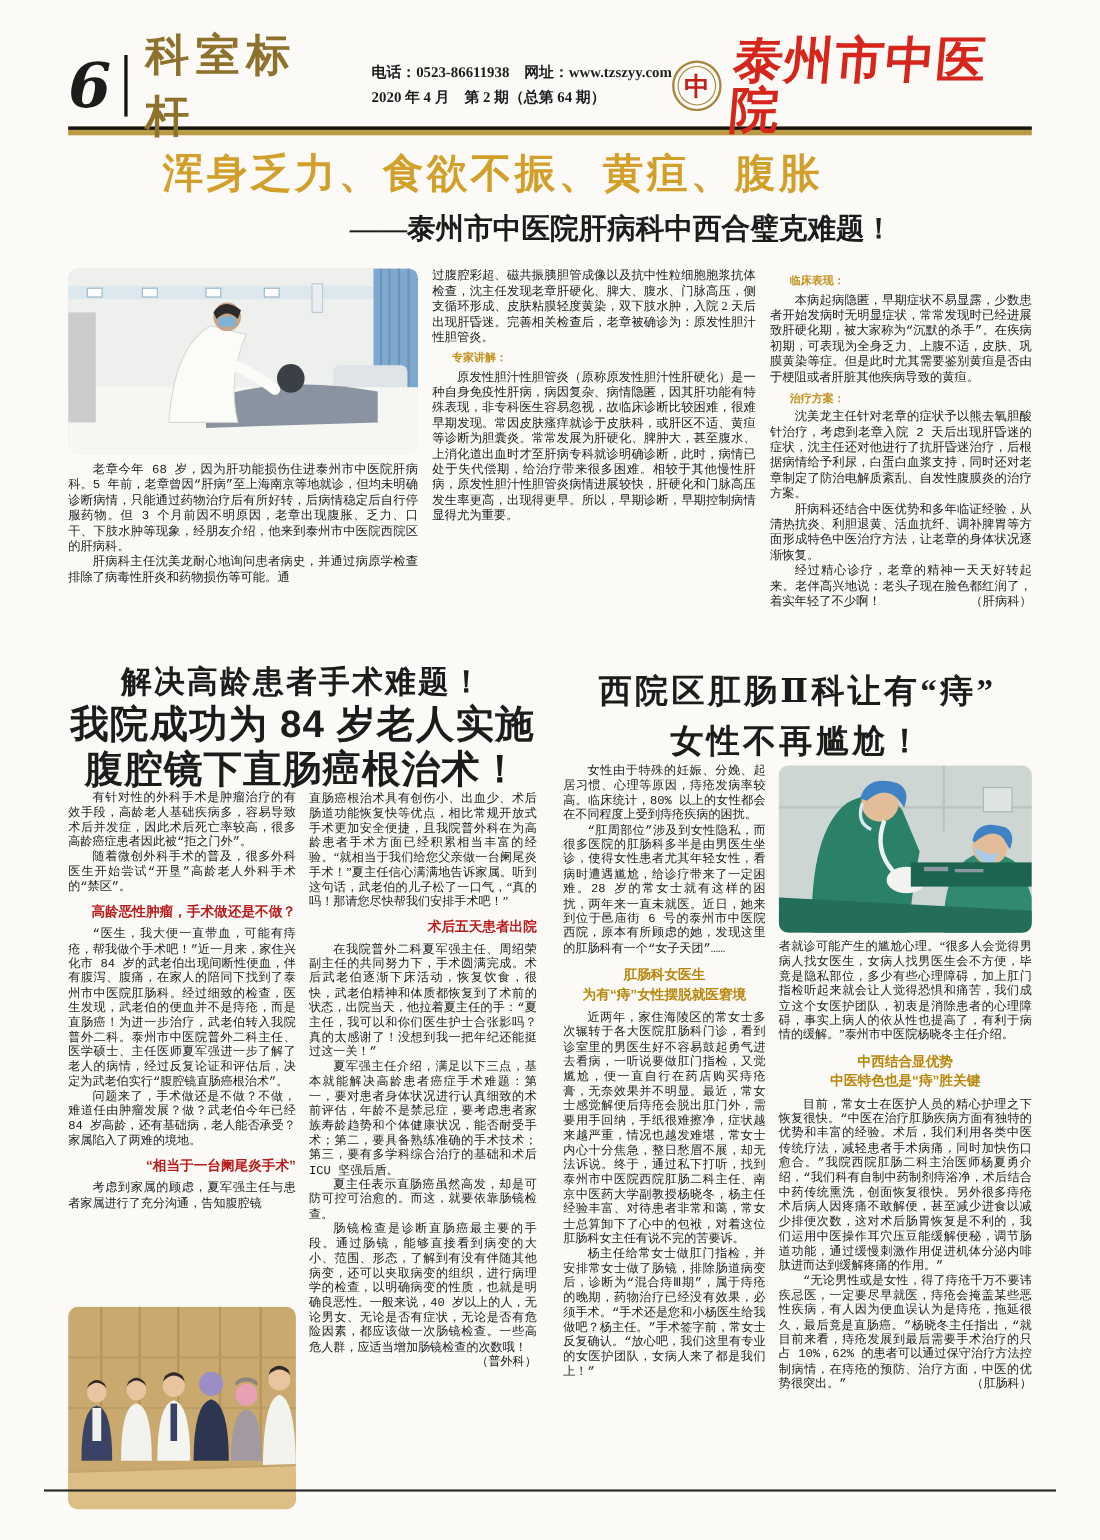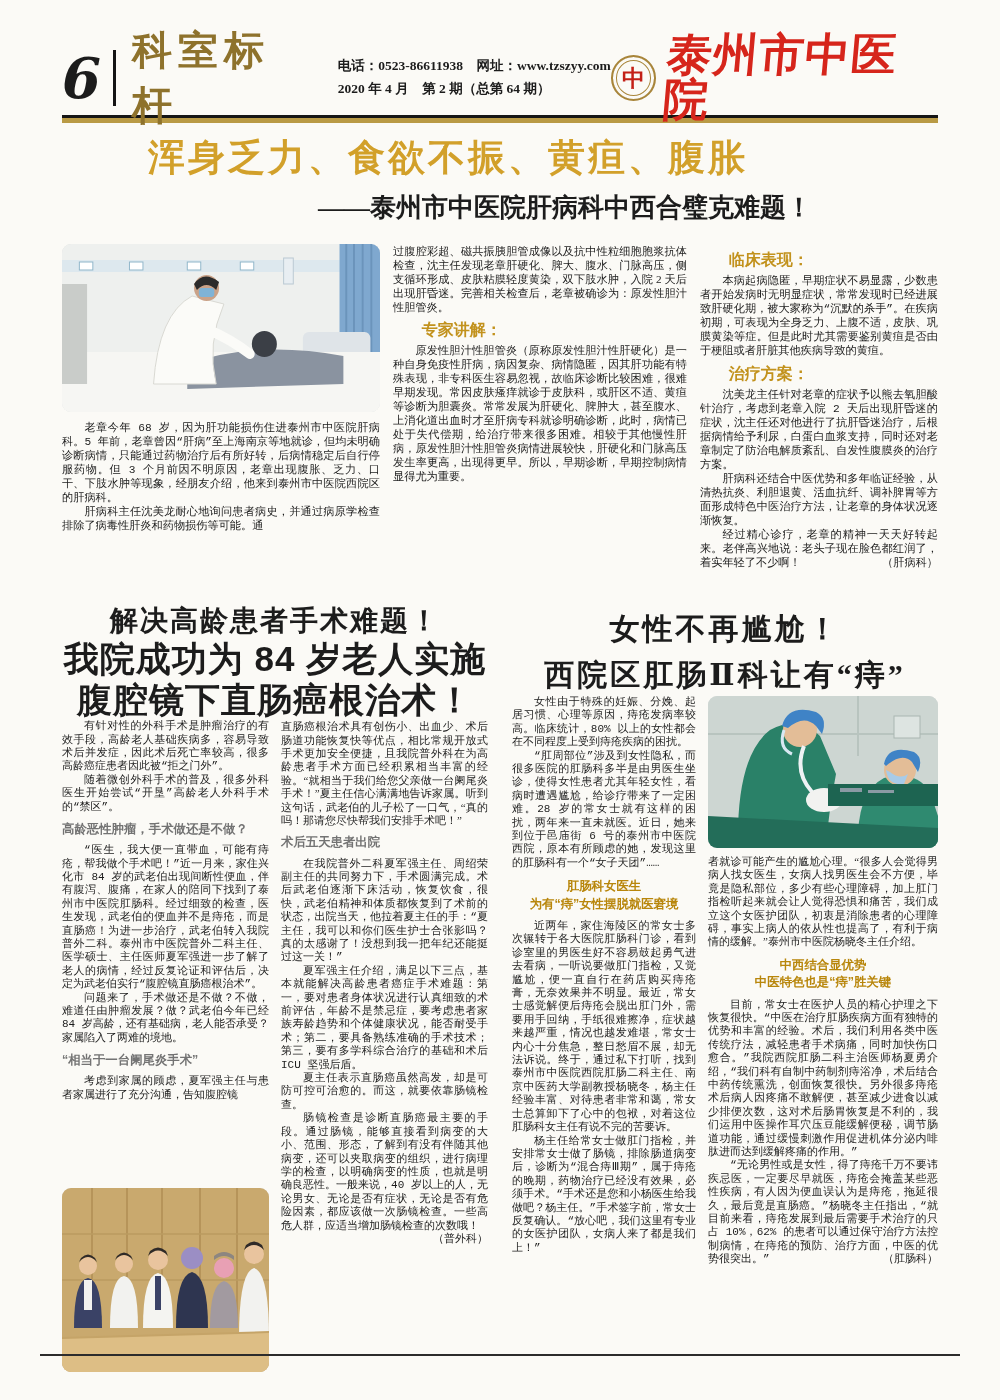--- a/index.html
+++ b/index.html
@@ -30,36 +30,36 @@
   .a1-sub{text-align:right;padding-right:126px;font-size:26px;font-weight:700;margin-top:8px;line-height:1.1;}
   .a1-body{display:flex;gap:13px;margin-top:14px;font-size:11.2px;line-height:1.25;text-align:justify;height:342px;}
   .a1c1{flex:0 0 318px;}
   .a1c2{flex:1 1 auto;}
   .a1c3{flex:0 0 238px;}
   .photo{border-radius:9px;overflow:hidden;display:block;background:#ddd;}
   .photo1{width:318px;height:168px;margin-bottom:9px;}
   .para{text-indent:2em;margin:0;font-family:Liberation Mono, monospace;}
   .cont{text-indent:0;margin:0;}
   .sh-gold{color:#c2921d;font-weight:700;font-family:"Liberation Sans","DejaVu Sans",sans-serif;
-           font-size:16px;text-indent:1.8em;margin:6px 0 4px;}
+           font-size:10px;text-indent:1.8em;margin:6px 0 4px;}
   .byline{float:right;}
 
   
   .lower{display:flex;gap:24px;margin-top:18px;}
   .art2,.art3{width:426px;box-sizing:border-box;}
   .a2-h1{text-align:center;font-size:28px;font-weight:700;letter-spacing:2px;line-height:1.2;}
   .a2-h2{text-align:center;font-size:35px;font-weight:900;letter-spacing:1px;line-height:1.18;
          font-family:"Liberation Sans","DejaVu Sans",sans-serif;}
   .a3-h{text-align:center;font-size:30px;font-weight:800;letter-spacing:3px;line-height:1.4;margin-top:4px;}
   .cols{display:flex;gap:12px;margin-top:0;font-size:11px;line-height:1.22;text-align:justify;height:652px;}
   .a2col{width:207px;box-sizing:border-box;}
   .a2colL{display:flex;flex-direction:column;}
   .a3L{width:184px;}
   .a3R{width:230px;}
-  .sh-blue{color:#737373;text-align:left;font-weight:700;font-size:12.4px;margin:8px 0 7px;
+  .sh-blue{color:#b91c1c;text-align:right;font-weight:700;font-size:12.4px;margin:8px 0 7px;
            font-family:"Liberation Sans","DejaVu Sans",sans-serif;}
   .sh-gold2{color:#b8860b;text-align:center;font-weight:700;font-size:12.4px;line-height:1.4;margin:8px 0 7px;
            font-family:"Liberation Sans","DejaVu Sans",sans-serif;}
   .photo2{width:207px;height:184px;margin-top:auto;}
   .photo3{width:230px;height:152px;margin-bottom:7px;}
 
   .bottom-rule{position:absolute;left:40px;right:40px;top:1354px;height:2px;background:#2c2c2c;}
 </style>
 </head>
 <body>
@@ -184,22 +184,22 @@
           <p class="para">在我院普外二科夏军强主任、周绍荣副主任的共同努力下，手术圆满完成。术后武老伯逐渐下床活动，恢复饮食，很快，武老伯精神和体质都恢复到了术前的状态，出院当天，他拉着夏主任的手：“夏主任，我可以和你们医生护士合张影吗？真的太感谢了！没想到我一把年纪还能挺过这一关！”</p>
           <p class="para">夏军强主任介绍，满足以下三点，基本就能解决高龄患者癌症手术难题：第一，要对患者身体状况进行认真细致的术前评估，年龄不是禁忌症，要考虑患者家族寿龄趋势和个体健康状况，能否耐受手术；第二，要具备熟练准确的手术技术；第三，要有多学科综合治疗的基础和术后 ICU 坚强后盾。</p>
           <p class="para">夏主任表示直肠癌虽然高发，却是可防可控可治愈的。而这，就要依靠肠镜检查。</p>
           <p class="para"><span>肠镜检查是诊断直肠癌最主要的手段。通过肠镜，能够直接看到病变的大小、范围、形态，了解到有没有伴随其他病变，还可以夹取病变的组织，进行病理学的检查，以明确病变的性质，也就是明确良恶性。一般来说，40 岁以上的人，无论男女、无论是否有症状，无论是否有危险因素，都应该做一次肠镜检查。一些高危人群，应适当增加肠镜检查的次数哦！</span><span class="byline">（普外科）</span></p>
         </div>
 
       </div>
     </section>
 
     <section class="art3">
+      <div class="a3-h">西院区肛肠Ⅱ科让有“痔”</div>
       <div class="a3-h">女性不再尴尬！</div>
-      <div class="a3-h">西院区肛肠Ⅱ科让有“痔”</div>
       <div class="cols">
 
         <div class="a3L">
           <p class="para">女性由于特殊的妊娠、分娩、起居习惯、心理等原因，痔疮发病率较高。临床统计，80% 以上的女性都会在不同程度上受到痔疮疾病的困扰。</p>
           <p class="para">“肛周部位”涉及到女性隐私，而很多医院的肛肠科多半是由男医生坐诊，使得女性患者尤其年轻女性，看病时遭遇尴尬，给诊疗带来了一定困难。28 岁的常女士就有这样的困扰，两年来一直未就医。近日，她来到位于邑庙街 6 号的泰州市中医院西院，原本有所顾虑的她，发现这里的肛肠科有一个“女子天团”……</p>
           <div class="sh-gold2">
             <div>肛肠科女医生</div>
             <div>为有“痔”女性摆脱就医窘境</div>
           </div>
           <p class="para">近两年，家住海陵区的常女士多次辗转于各大医院肛肠科门诊，看到诊室里的男医生好不容易鼓起勇气进去看病，一听说要做肛门指检，又觉尴尬，便一直自行在药店购买痔疮膏，无奈效果并不明显。最近，常女士感觉解便后痔疮会脱出肛门外，需要用手回纳，手纸很难擦净，症状越来越严重，情况也越发难堪，常女士内心十分焦急，整日愁眉不展，却无法诉说。终于，通过私下打听，找到泰州市中医院西院肛肠二科主任、南京中医药大学副教授杨晓冬，杨主任经验丰富、对待患者非常和蔼，常女士总算卸下了心中的包袱，对着这位肛肠科女主任有说不完的苦要诉。</p>

